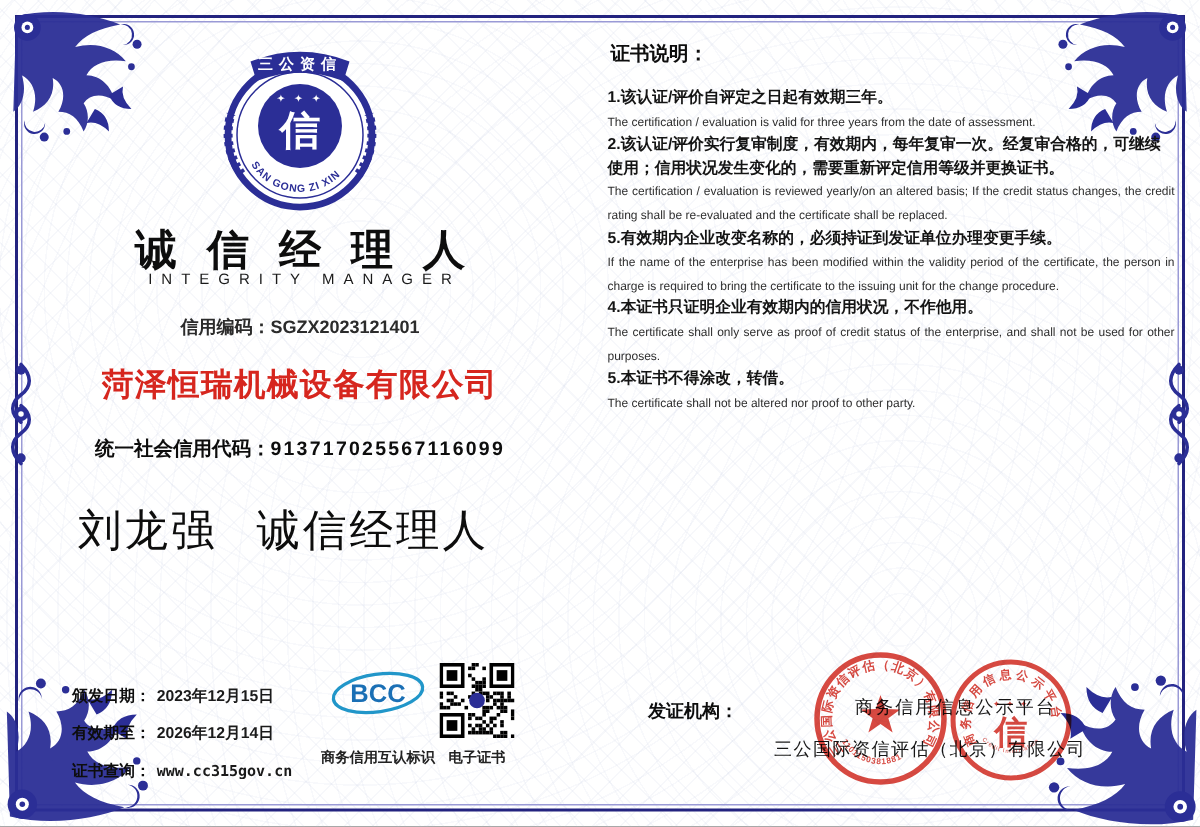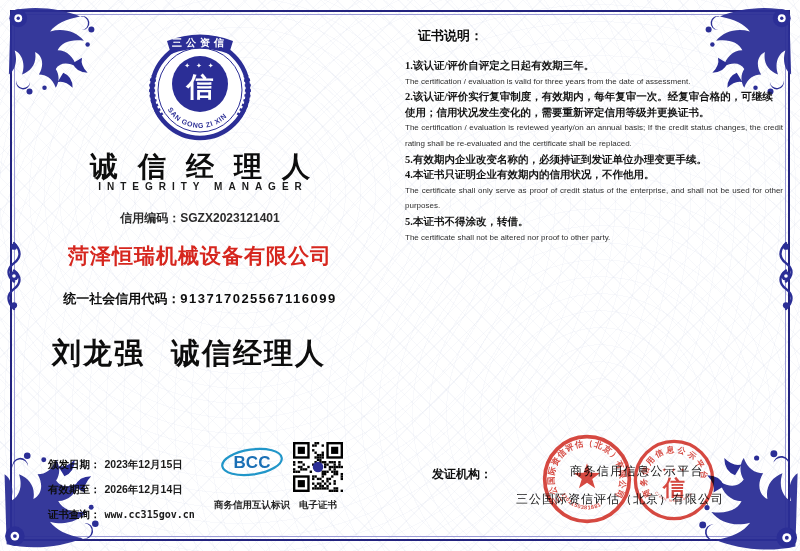--- a/index.html
+++ b/index.html
@@ -24,50 +24,50 @@
   .mid-orn{position:absolute;width:22px;height:72px;}
   .mid-orn.left{left:3px;top:240px;}
   .mid-orn.right{right:3px;top:240px;transform:scaleX(-1);}
 
   .logo{left:139px;top:24px;width:122px;height:118px;}
 
   .title-cn{left:38px;top:148px;width:324px;text-align:center;
     font-family:"Liberation Serif", serif;font-weight:700;font-size:28px;
     letter-spacing:20px;text-indent:20px;color:#0d0d0d;white-space:nowrap;}
   .title-en{left:38px;top:181px;width:324px;text-align:center;
-    font-weight:700;font-size:10px;letter-spacing:6px;text-indent:6px;color:#1a1a1a;}
+    font-weight:400;font-size:10px;letter-spacing:6px;text-indent:6px;color:#1a1a1a;}
   .credit-line{left:38px;top:210px;width:324px;text-align:center;
     font-weight:700;font-size:12px;color:#2b2b2b;}
   .company{left:20px;top:242px;width:360px;text-align:center;
     font-weight:700;font-size:21px;color:#d6261e;letter-spacing:1px;}
   .uscc{left:20px;top:290px;width:360px;text-align:center;
     font-weight:700;font-size:13px;color:#0d0d0d;}
   .uscc .num{letter-spacing:1.5px;}
   .holder{left:52px;top:334px;font-family:"Liberation Serif", serif;
-    font-weight:700;font-size:29px;color:#0d0d0d;letter-spacing:2px;white-space:nowrap;}
+    font-weight:400;font-size:29px;color:#0d0d0d;letter-spacing:2px;white-space:nowrap;}
   .holder .h-title{margin-left:26px;}
 
   .info{left:48px;top:457px;font-size:10.5px;line-height:14px;}
   .info .row{display:flex;margin-bottom:11px;}
   .info .lbl{font-weight:700;color:#0d0d0d;white-space:nowrap;}
   .info .val{font-weight:700;color:#1a1a1a;margin-left:4px;white-space:nowrap;}
   .info .urls{display:flex;flex-direction:column;margin-left:4px;gap:44px;}
   .info .url{font-family:"DejaVu Sans Mono", monospace;font-weight:700;font-size:10px;line-height:15px;color:#1a1a1a;}
 
   .mutual{left:212px;top:442px;display:flex;gap:0;}
   .m-col{position:relative;display:flex;flex-direction:column;align-items:center;height:70px;justify-content:space-between;}
   .m-col.bcc{width:80px;}
   .m-col.qr{width:52px;}
   .m-lbl{font-size:9.5px;font-weight:700;color:#222;white-space:nowrap;}
   .bcc-svg{width:64px;height:30px;margin-top:5px;}
   .qr-svg{width:50px;height:50px;display:block;}
 
-  .desc-heading{left:407px;top:27px;font-size:13px;font-weight:700;color:#0d0d0d;margin-left:11px;}
+  .desc-heading{left:407px;top:27px;font-size:13px;font-weight:700;color:#0d0d0d;}
   .desc{left:405px;top:58px;width:378px;}
-  .desc p{margin:0;font-family:Liberation Serif, serif;}
+  .desc p{margin:0;}
   .desc .cn{font-size:10.5px;line-height:15.6px;font-weight:700;color:#141414;}
   .desc .en{font-family:Liberation Sans, sans-serif;font-size:8px;line-height:15.6px;
     color:#2e2e2e;text-align:justify;}
 
   .issuer-label{left:432px;top:466px;font-size:12px;font-weight:700;color:#0d0d0d;}
   .issuer-1{left:570px;top:463px;font-size:12px;letter-spacing:1.4px;color:#161616;white-space:nowrap;}
   .issuer-2{left:516px;top:491px;font-size:12px;letter-spacing:1px;color:#161616;white-space:nowrap;}
   .seal{position:absolute;opacity:.9;mix-blend-mode:multiply;}
   .seal-left{left:541px;top:433px;width:92px;height:92px;}
   .seal-right{left:632px;top:438px;width:84px;height:84px;}
@@ -313,22 +313,23 @@
         </svg>
       <span class="m-lbl">电子证书</span>
     </div>
   </div>
 
   <div class="abs desc-heading">证书说明：</div>
   <div class="abs desc">
     <p class="cn">1.该认证/评价自评定之日起有效期三年。</p>
     <p class="en">The certification / evaluation is valid for three years from the date of assessment.</p>
     <p class="cn">2.该认证/评价实行复审制度，有效期内，每年复审一次。经复审合格的，可继续使用；信用状况发生变化的，需要重新评定信用等级并更换证书。</p>
-    <p class="en">The certification / evaluation is reviewed yearly/on an annual basis; If the credit status changes, the credit rating shall be re-evaluated and the certificate shall be replaced.</p>
+    <p class="en">The certification / evaluation is reviewed yearly/on an altered basis; If the credit status changes, the credit rating shall be re-evaluated and the certificate shall be replaced.</p>
     <p class="cn">5.有效期内企业改变名称的，必须持证到发证单位办理变更手续。</p>
+    <p class="en">If the name of the enterprise has been modified within the validity period of the certificate, the person in charge is required to bring the certificate to the issuing unit for the change procedure.</p>
     <p class="cn">4.本证书只证明企业有效期内的信用状况，不作他用。</p>
     <p class="en">The certificate shall only serve as proof of credit status of the enterprise, and shall not be used for other purposes.</p>
     <p class="cn">5.本证书不得涂改，转借。</p>
     <p class="en">The certificate shall not be altered nor proof to other party.</p>
   </div>
 
   <div class="abs issuer-label">发证机构：</div>
   <div class="abs issuer-1">商务信用信息公示平台</div>
   <div class="abs issuer-2">三公国际资信评估（北京）有限公司</div>
 

